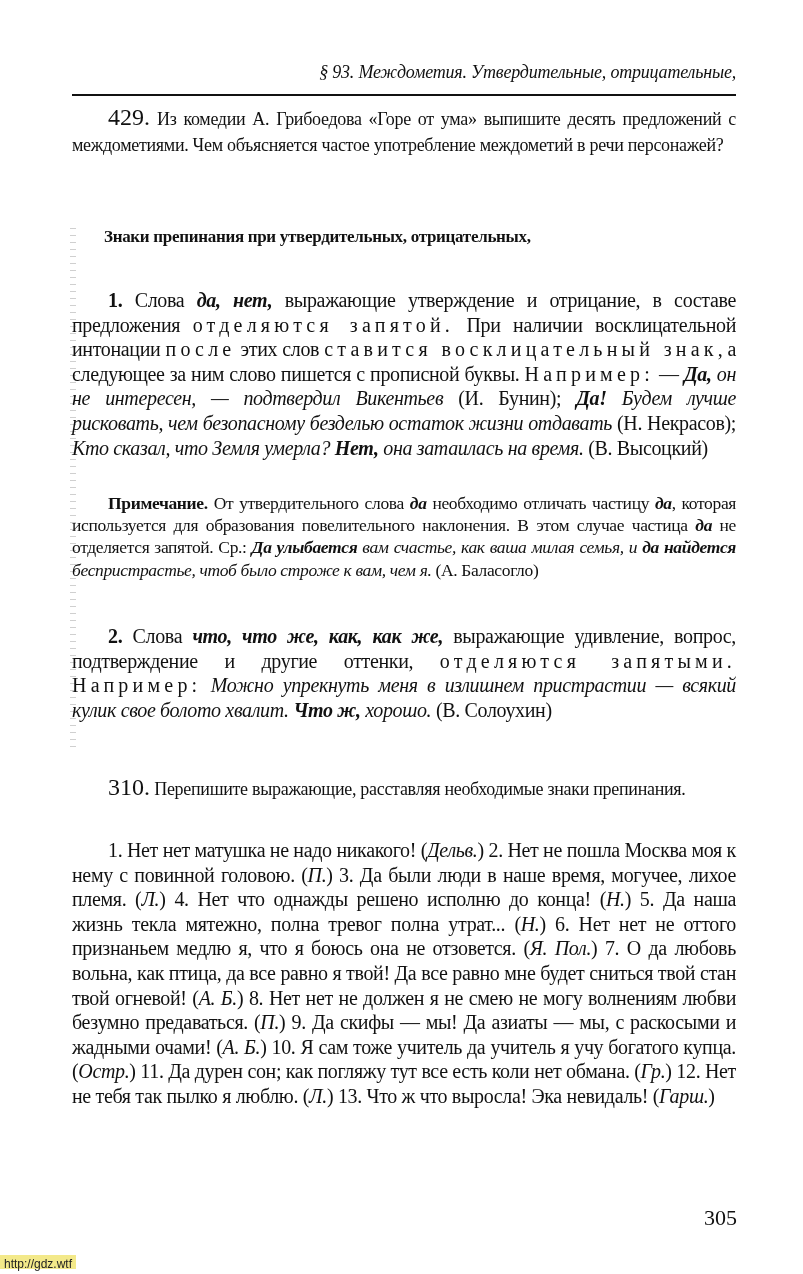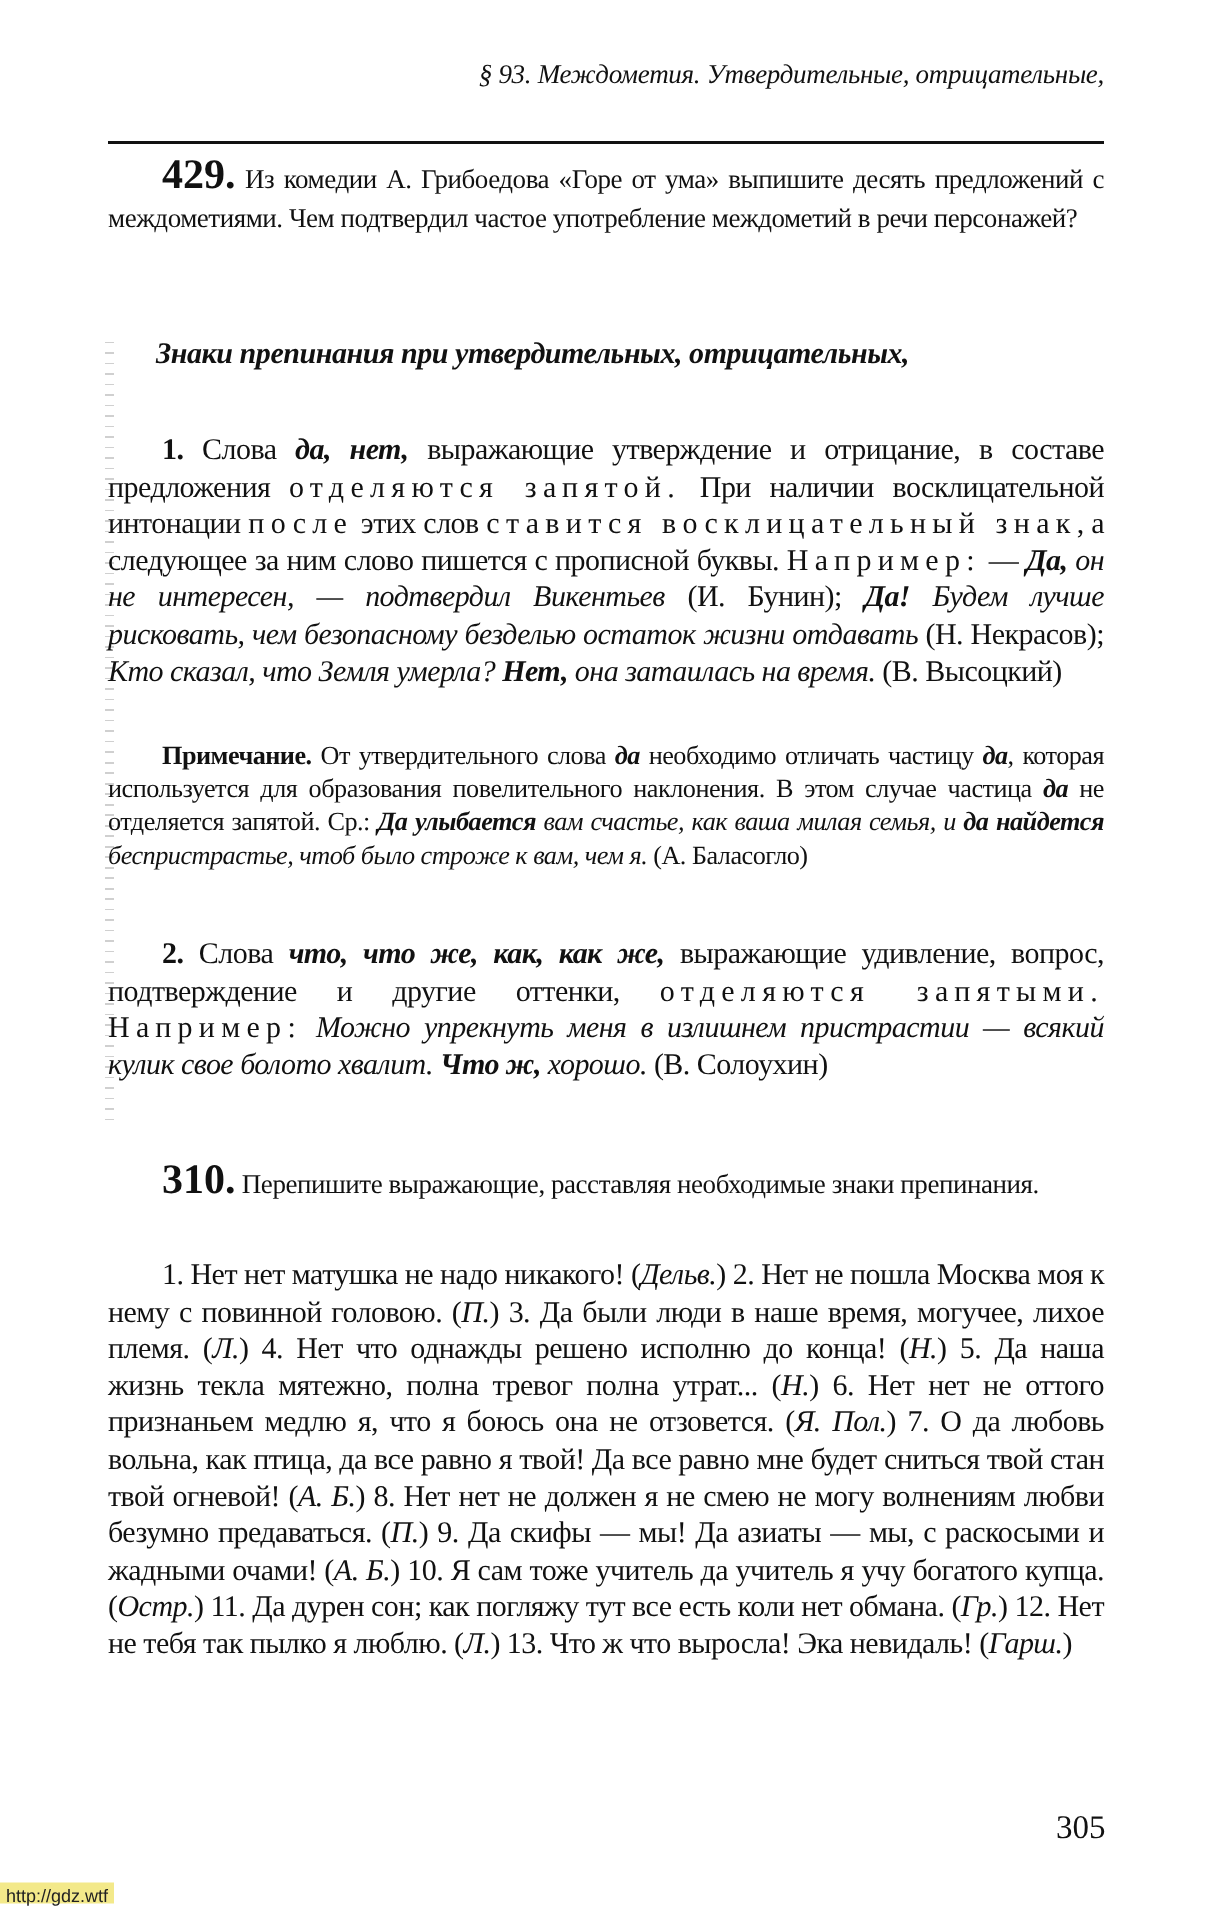--- a/index.html
+++ b/index.html
@@ -1,27 +1,27 @@
 <!DOCTYPE html>
 <html><head>
 <meta charset="utf-8">
 <style>
   html, body { margin: 0; padding: 0; background: #ffffff; }
   body { width: 803px; height: 1274px; position: relative; overflow: hidden;
          font-family: "Liberation Serif", "DejaVu Serif", serif; color: #111; }
   .page { position: absolute; left: 72px; top: 0; width: 664px; }
-  .running-head { position: absolute; right: 0; top: 37px; text-align: right;
+  .running-head { position: absolute; right: 0; top: 60px; text-align: right;
                   font-style: italic; font-size: 18px; line-height: 24px; letter-spacing: -0.2px; }
   .head-rule { position: absolute; left: 0; top: 94px; width: 664px; height: 2px; background: #111; }
   .block { position: absolute; left: 0; width: 664px; text-align: justify; }
   .p { font-size: 20px; line-height: 24.6px; letter-spacing: -0.35px; margin: 0; }
   .indent { text-indent: 36px; }
-  .ex-num { font-weight: bold; font-size: 28px; letter-spacing: 0; }
+  .ex-num { font-weight: normal; font-size: 24px; letter-spacing: 0; }
   .ex-text-sm { font-size: 18px; line-height: 26px; letter-spacing: -0.3px; }
-  .section-title { font-weight: bold; font-style: italic; font-size: 20px; line-height: 29px;
+  .section-title { font-weight: bold; font-size: 17px; line-height: 29px;
                    letter-spacing: -0.3px; margin: 0; padding-left: 32px; }
   .note { font-size: 17.5px; line-height: 22.2px; letter-spacing: -0.35px; }
   .sp { letter-spacing: 4.2px; }
   .bi { font-weight: bold; font-style: italic; }
   .i { font-style: italic; }
   .b { font-weight: bold; }
   .page-num { position: absolute; left: 704px; top: 1205px; font-size: 22px; }
   .watermark { position: absolute; left: 0; top: 1255px; height: 14px; padding: 0 4px;
                background: #f3e98a; font-family: "Liberation Sans", sans-serif;
                font-size: 12px; line-height: 18px; color: #222; }
@@ -36,21 +36,21 @@
 <div class="page">
 
   <div class="running-head">
     <div>§ 93. Междометия. Утвердительные, отрицательные,</div>
   </div>
   <div class="head-rule"></div>
 
   <div class="block" style="top:104px;">
     <p class="p indent ex-text-sm" style="line-height:26px;">
       <span class="ex-num">429.</span>
-      <span>Из комедии А. Грибоедова «Горе от ума» выпишите десять предложений с междометиями. Чем подтвердил частое употребление междометий в речи персонажей?</span>
+      <span>Из комедии А. Грибоедова «Горе от ума» выпишите десять предложений с междометиями. Чем объясняется частое употребление междометий в речи персонажей?</span>
     </p>
   </div>
 
   <div class="block" style="top:222px;">
     <p class="section-title">Знаки препинания при утвердительных, отрицательных,</p>
   </div>
 
   <div class="block" style="top:288px;">
     <p class="p indent"><span class="b">1.</span><span> Слова </span><span class="bi">да, нет,</span><span> выражающие утверждение и отрицание, в составе предложения </span><span class="sp">отделяются запятой.</span><span> При наличии восклицательной интонации </span><span class="sp">после</span><span> этих слов </span><span class="sp">ставится восклицательный знак</span><span>, а следующее за ним слово пишется с прописной буквы. </span><span class="sp">Например:</span><span> — </span><span class="bi">Да,</span><span class="i"> он не интересен, — подтвердил Викентьев</span><span> (И. Бунин); </span><span class="bi">Да!</span><span class="i"> Будем лучше рисковать, чем безопасному безделью остаток жизни отдавать</span><span> (Н. Некрасов); </span><span class="i">Кто сказал, что Земля умерла? </span><span class="bi">Нет,</span><span class="i"> она затаилась на время.</span><span> (В. Высоцкий)</span></p>
   </div>

